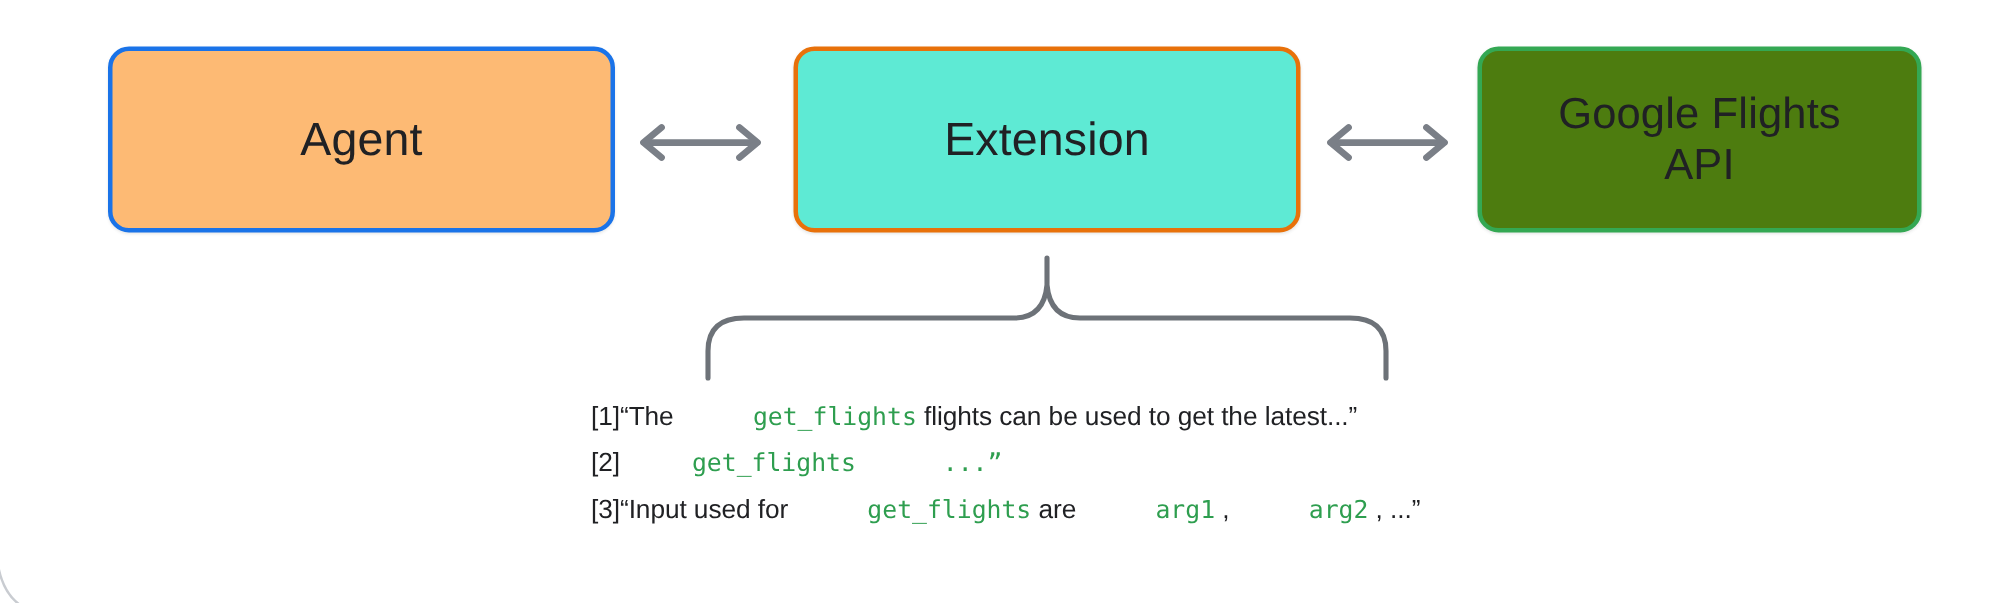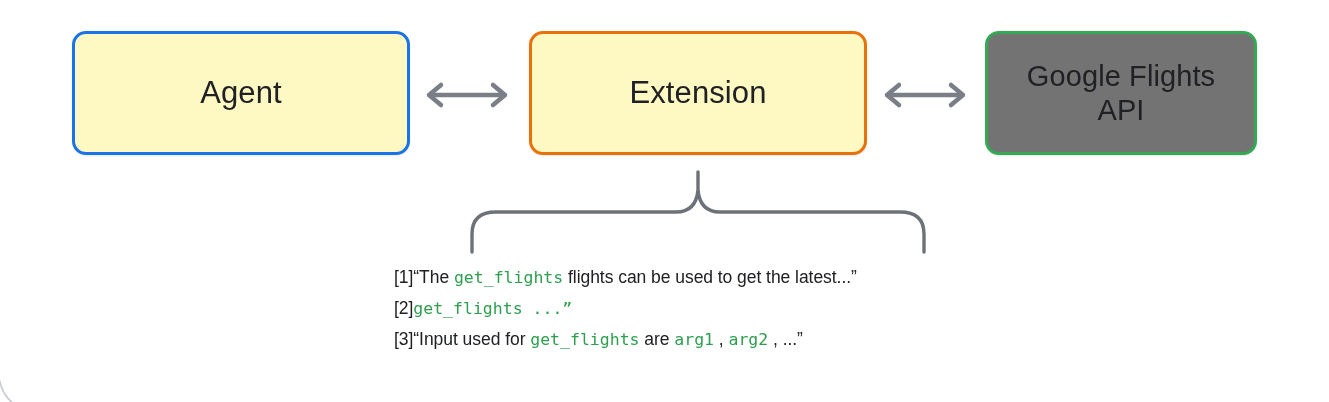--- a/index.html
+++ b/index.html
@@ -33,41 +33,41 @@
     line-height: 1.18;
     box-shadow: 0 1px 2px rgba(60,64,67,0.12);
   }
 
   #node-agent {
     left: 72px;
     top: 31px;
     width: 338px;
     height: 124px;
     border: 3px solid #1a73e8;
-    background: #fef9c3;
+    background: #fdba74;
     font-size: 31px;
   }
 
   #node-extension {
     left: 529px;
     top: 31px;
     width: 338px;
     height: 124px;
     border: 3px solid #e8710a;
-    background: #fef9c3;
+    background: #5eead4;
     font-size: 31px;
   }
 
   #node-api {
     left: 985px;
     top: 31px;
-    width: 272px;
+    width: 296px;
     height: 124px;
     border: 3px solid #34a853;
-    background: #737373;
+    background: #4d7c0f;
     font-size: 29px;
   }
   #node-api .label {
     white-space: pre-line;
   }
 
   
   .arrow {
     position: absolute;
     top: 78px;
@@ -106,20 +106,21 @@
   .ann-idx {
     font-weight: 500;
     color: #202124;
   }
   .code {
     font-family: "DejaVu Sans Mono", "Liberation Mono", monospace;
     color: #2e9e4f;
     font-size: 16.5px;
     font-weight: 400;
     letter-spacing: 0;
+    margin-left: 48px;
   }
 
   
   #corner-artifact {
     position: absolute;
     left: -6px;
     top: 366px;
     width: 46px;
     height: 46px;
     pointer-events: none;

